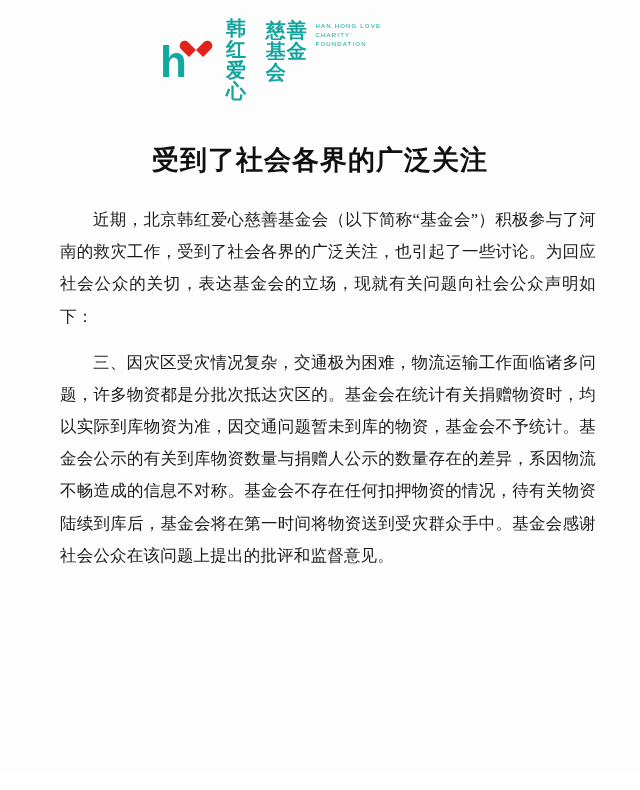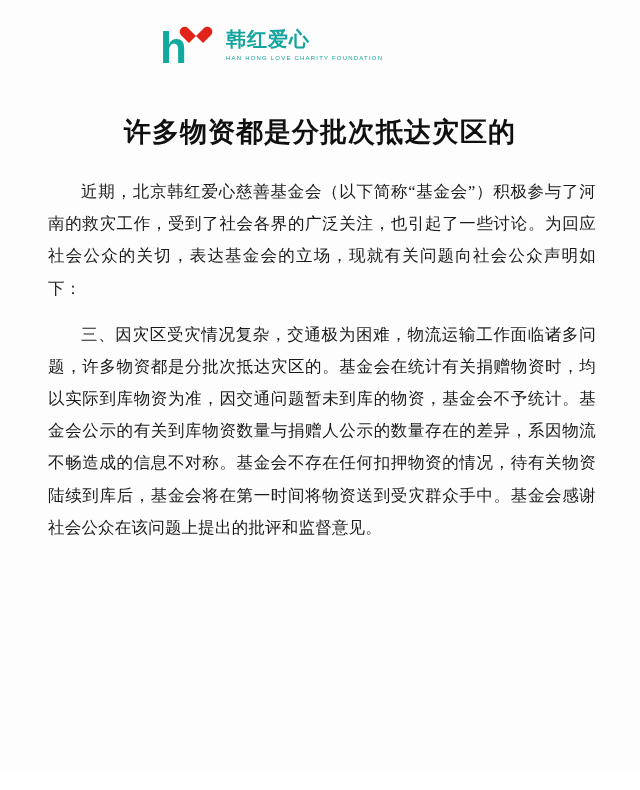--- a/index.html
+++ b/index.html
@@ -76,21 +76,21 @@
     transform: rotate(45deg);
     transform-origin: 0 100%;
   }
   .logo-heart:after {
     left: 0;
     transform: rotate(-45deg);
     transform-origin: 100% 100%;
   }
   .logo-text {
     display: flex;
-    flex-direction: column;
+    flex-direction: row;
     justify-content: center;
     line-height: 1.05;
   }
   .logo-cn1, .logo-cn2 {
     font-family: "Liberation Sans", sans-serif;
     font-weight: bold;
     font-size: 20px;
     color: #12a49d;
     letter-spacing: 1px;
   }
@@ -120,21 +120,21 @@
   
   .body-wrap {
     padding: 0 44px;
   }
   .para {
     font-size: 16.5px;
     line-height: 1.95;
     text-align: justify;
     text-justify: inter-ideograph;
     text-indent: 2em;
-    margin: 0 0 14px 4px;
+    margin: 0 0 14px 16px;
     color: #1a1a1a;
     letter-spacing: 0.2px;
   }
   .para:last-child {
     margin-bottom: 0;
   }
 
   
   .bottom-cut {
     position: absolute;
@@ -151,27 +151,28 @@
 <div class="page">
 
   <div class="header">
     <div class="logo-block">
       <div class="logo-mark">
         <div class="logo-h">h</div>
         <div class="logo-heart"></div>
       </div>
       <div class="logo-text">
         <div class="logo-cn1">韩红爱心</div>
+        <div class="logo-cn2">慈善基金会</div>
         <div class="logo-en">HAN HONG
 LOVE CHARITY FOUNDATION</div>
       </div>
     </div>
   </div>
 
-  <h1 class="doc-title">许多物资都是分批次抵达灾区的</h1>
+  <h1 class="doc-title">受到了社会各界的广泛关注</h1>
 
   <div class="body-wrap">
     <p class="para">近期，北京韩红爱心慈善基金会（以下简称“基金会”）积极参与了河南的救灾工作，受到了社会各界的广泛关注，也引起了一些讨论。为回应社会公众的关切，表达基金会的立场，现就有关问题向社会公众声明如下：</p>
     <p class="para">三、因灾区受灾情况复杂，交通极为困难，物流运输工作面临诸多问题，许多物资都是分批次抵达灾区的。基金会在统计有关捐赠物资时，均以实际到库物资为准，因交通问题暂未到库的物资，基金会不予统计。基金会公示的有关到库物资数量与捐赠人公示的数量存在的差异，系因物流不畅造成的信息不对称。基金会不存在任何扣押物资的情况，待有关物资陆续到库后，基金会将在第一时间将物资送到受灾群众手中。基金会感谢社会公众在该问题上提出的批评和监督意见。</p>
 
   </div>
 
   <div class="bottom-cut"></div>
 </div>
 

